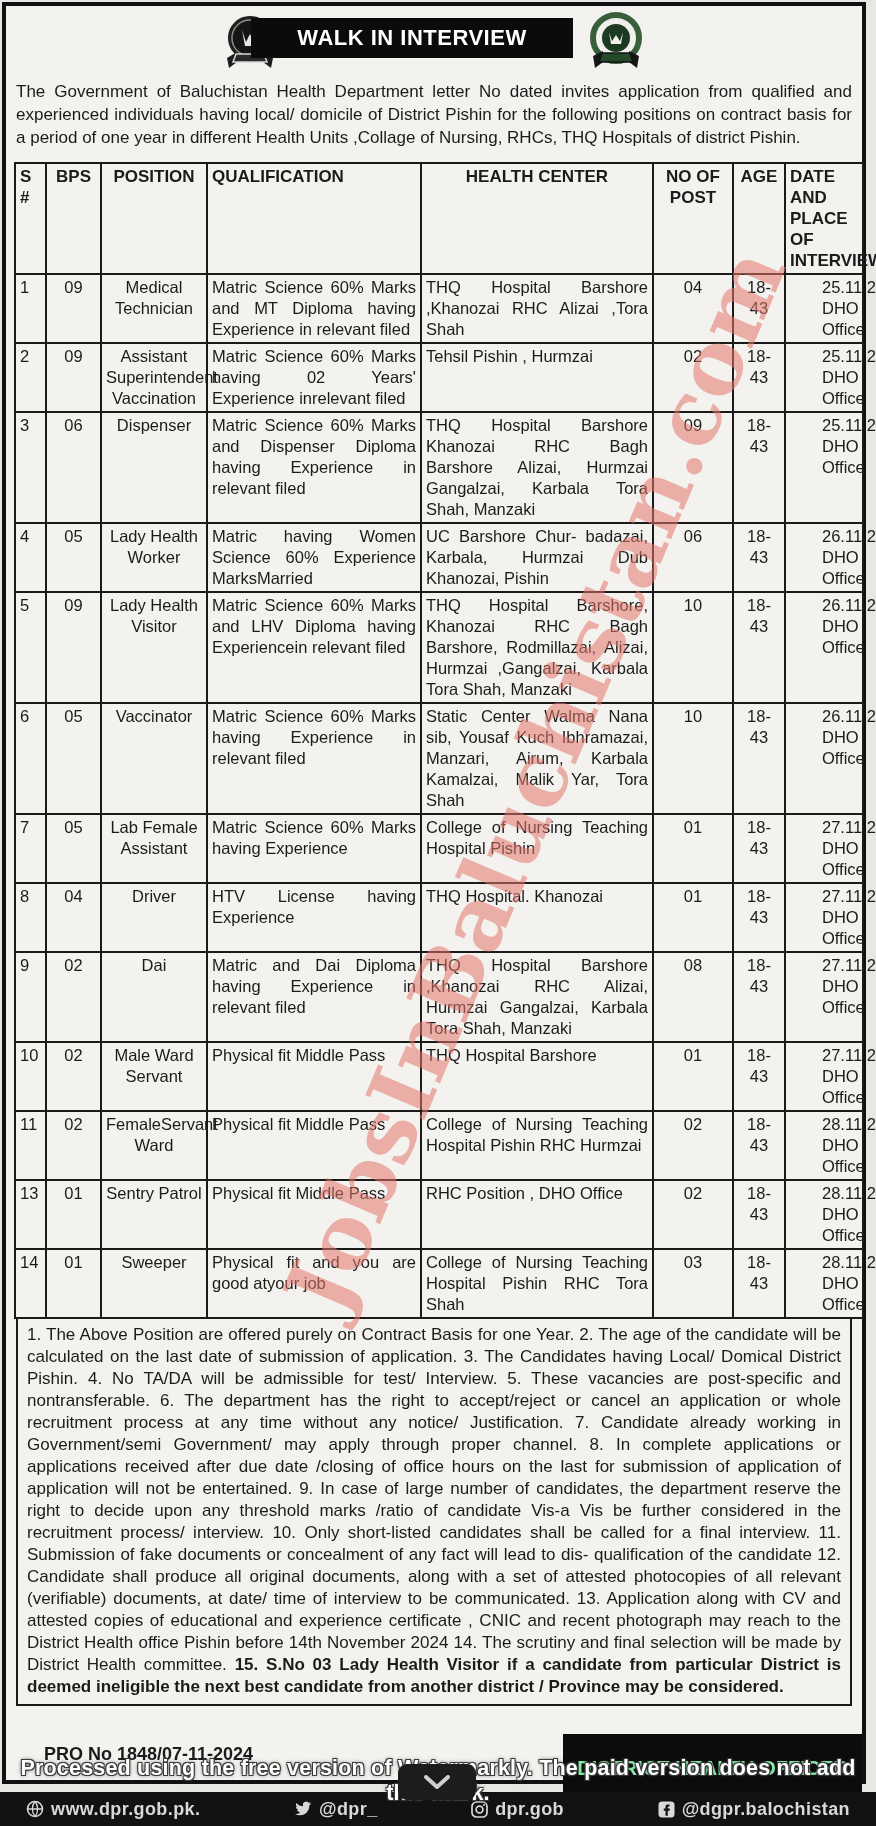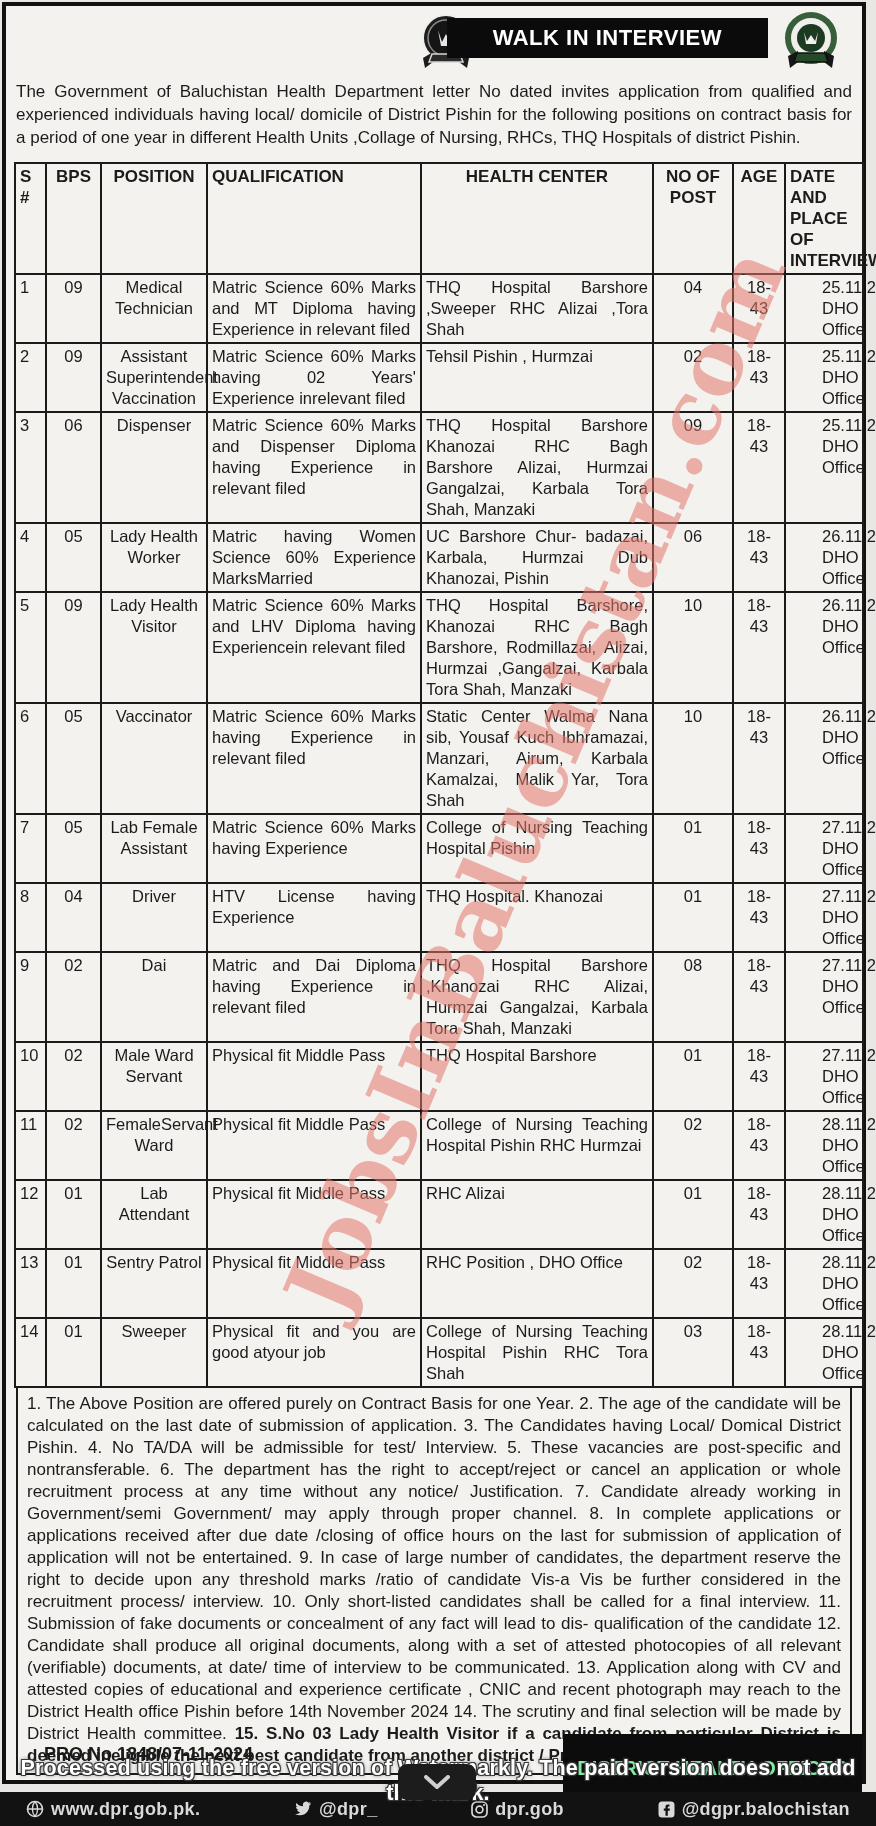--- a/index.html
+++ b/index.html
@@ -8,21 +8,21 @@
     background:#e8e7e4;
     font-family:"Liberation Sans", sans-serif;
     color:#1b1b1b;
   }
   .frame{
     position:absolute;left:2px;top:2px;width:864px;height:1782px;
     border:4px solid #111;background:#f3f2ef;box-sizing:border-box;
     padding:6px 8px 0 8px;
   }
   
-  .hdr{display:flex;align-items:flex-start;justify-content:flex-end;height:64px;}
+  .hdr{display:flex;align-items:flex-start;justify-content:center;height:64px;}
   .banner{
     background:#0b0b0b;color:#fff;font-weight:bold;font-size:22px;
     letter-spacing:.5px;padding:7px 46px;margin-top:6px;margin-left:-40px;
     white-space:nowrap;
   }
   .emblem{flex:0 0 auto;}
   
   .intro{
     font-size:17px;line-height:23px;text-align:justify;margin:4px 2px 13px 2px;
   }
@@ -131,21 +131,21 @@
         <th>AGE</th>
         <th class="h7">DATE AND PLACE OF INTERVIEW</th>
       </tr>
     </thead>
     <tbody>
         <tr>
           <td class="c0">1</td>
           <td class="c1">09</td>
           <td class="c2">Medical Technician</td>
           <td class="c3">Matric Science 60% Marks and MT Diploma having Experience in relevant filed</td>
-          <td class="c4">THQ Hospital Barshore ,Sweeper RHC Alizai ,Tora Shah</td>
+          <td class="c4">THQ Hospital Barshore ,Khanozai RHC Alizai ,Tora Shah</td>
           <td class="c5">04</td>
           <td class="c6">18-43</td>
           <td class="c7">25.11.2024 DHO Office</td>
         </tr>
         <tr>
           <td class="c0">2</td>
           <td class="c1">09</td>
           <td class="c2">Assistant Superintendent Vaccination</td>
           <td class="c3">Matric Science 60% Marks having 02 Years' Experience inrelevant filed</td>
           <td class="c4">Tehsil Pishin , Hurmzai</td>
@@ -233,30 +233,20 @@
           <td class="c6">18-43</td>
           <td class="c7">27.11.2024 DHO Office</td>
         </tr>
         <tr>
           <td class="c0">11</td>
           <td class="c1">02</td>
           <td class="c2">FemaleServant Ward</td>
           <td class="c3">Physical fit Middle Pass</td>
           <td class="c4">College of Nursing Teaching Hospital Pishin RHC Hurmzai</td>
           <td class="c5">02</td>
-          <td class="c6">18-43</td>
-          <td class="c7">28.11.2024 DHO Office</td>
-        </tr>
-        <tr>
-          <td class="c0">12</td>
-          <td class="c1">01</td>
-          <td class="c2">Lab Attendant</td>
-          <td class="c3">Physical fit Middle Pass</td>
-          <td class="c4">RHC Alizai</td>
-          <td class="c5">01</td>
           <td class="c6">18-43</td>
           <td class="c7">28.11.2024 DHO Office</td>
         </tr>
         <tr>
           <td class="c0">13</td>
           <td class="c1">01</td>
           <td class="c2">Sentry Patrol</td>
           <td class="c3">Physical fit Middle Pass</td>
           <td class="c4">RHC Position , DHO Office</td>
           <td class="c5">02</td>

